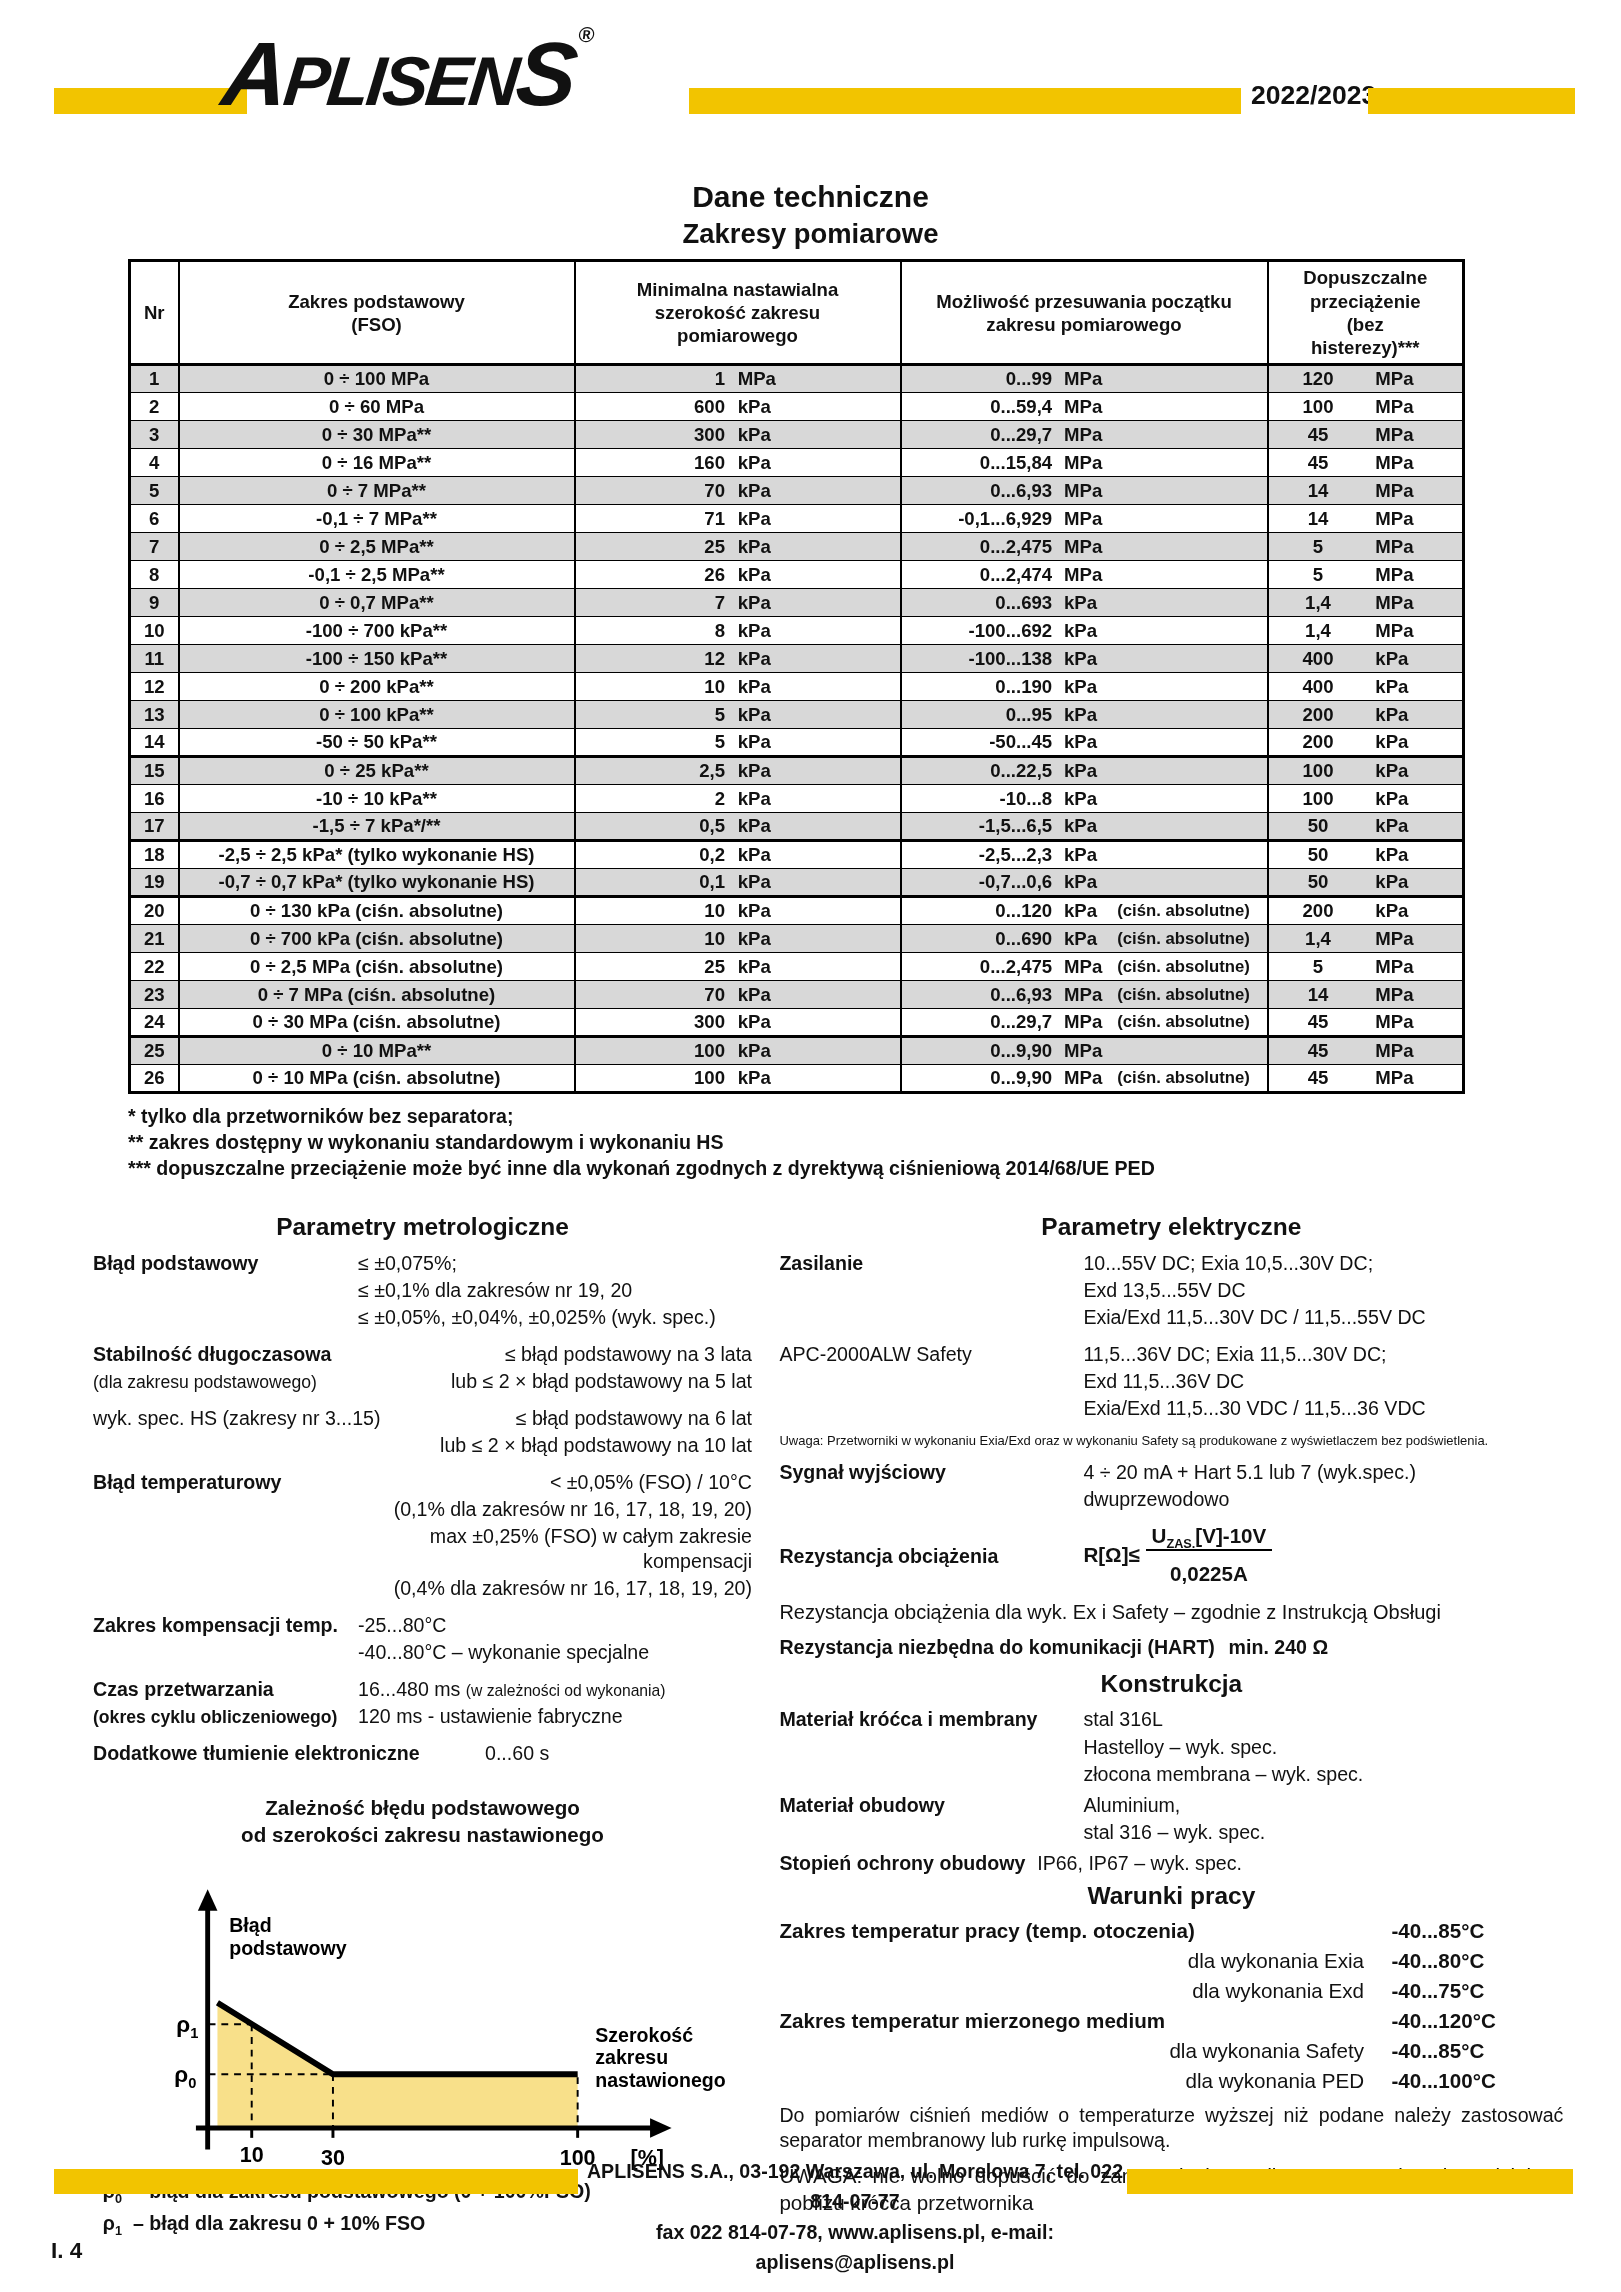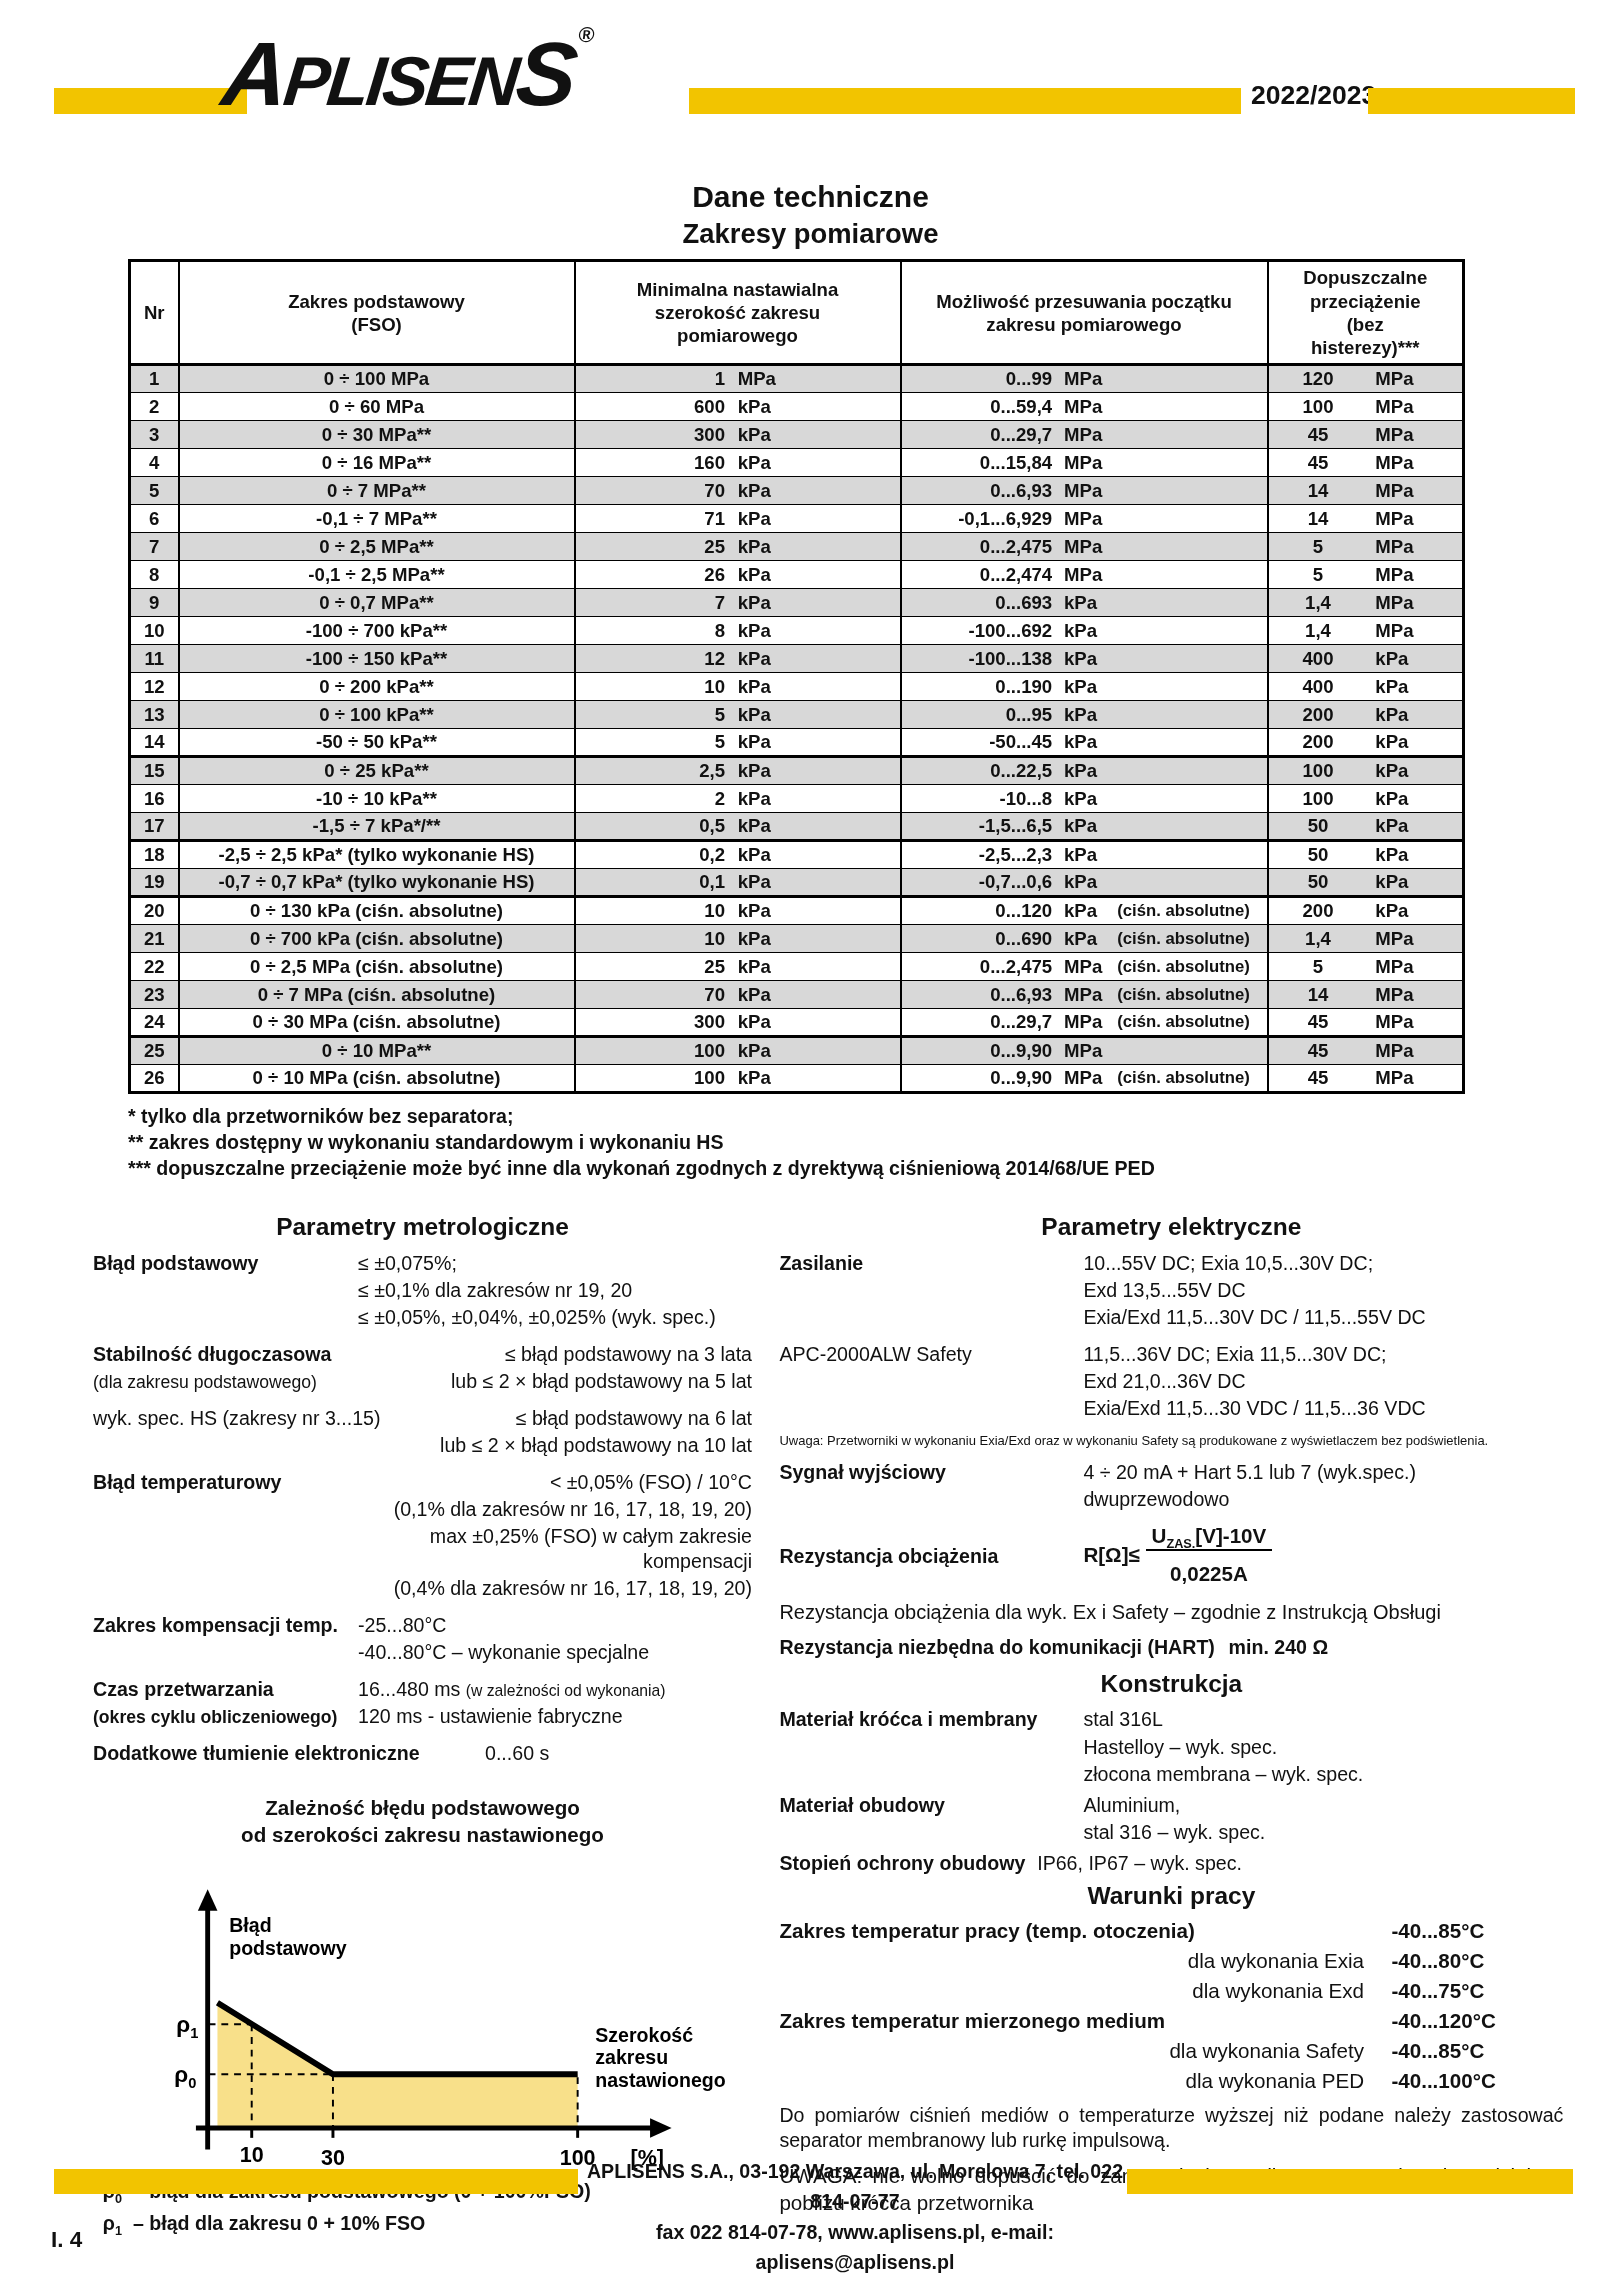--- a/index.html
+++ b/index.html
@@ -82,21 +82,21 @@
   .chart-title { text-align:center; font-weight:bold; font-size:20.6px; line-height:1.3; }
   .chart-svg { display:block; margin:5.9px auto 0 auto; }
   .chart-notes { font-size:19.6px; font-weight:bold; margin-left:9.8px; line-height:1.45; }
   
   .footer { position:absolute; left:0; top:2147px; width:1621px; height:118px; }
   .fbar { position:absolute; height:25.5px; background:#F2C400; }
   .fbar-l { left:54px; top:21.6px; width:524px; }
   .fbar-r { left:1127px; top:21.6px; width:446px; }
   .faddr { position:absolute; left:583px; top:9px; width:544px; text-align:center;
            font-size:19.6px; font-weight:bold; line-height:1.55; }
-  .pagenum { position:absolute; left:51px; top:80px; font-size:22.5px; font-weight:bold; }
+  .pagenum { position:absolute; left:51px; top:91px; font-size:22.5px; font-weight:bold; }
 </style>
 </head>
 <body>
 
 <div class="page">
 
   <div class="hdr">
     <div class="bar bar-l"></div>
     <div class="brand">
       <span class="big">A</span><span class="mid">PLISEN</span><span class="big">S</span><span class="reg">®</span>
@@ -871,21 +871,21 @@
           <div>10...55V DC; Exia 10,5...30V DC;</div>
           <div>Exd 13,5...55V DC</div>
           <div>Exia/Exd 11,5...30V DC / 11,5...55V DC</div>
         </div>
       </div>
 
       <div class="prow">
         <div class="rlabel lite">APC-2000ALW Safety</div>
         <div class="pval">
           <div>11,5...36V DC; Exia 11,5...30V DC;</div>
-          <div>Exd 21,0...36V DC</div>
+          <div>Exd 11,5...36V DC</div>
           <div>Exia/Exd 11,5...30 VDC / 11,5...36 VDC</div>
         </div>
       </div>
 
       <div class="para">Uwaga: Przetworniki w wykonaniu Exia/Exd oraz w wykonaniu Safety są produkowane z wyświetlaczem bez podświetlenia.</div>
 
       <div class="prow">
         <div class="rlabel">Sygnał wyjściowy</div>
         <div class="pval">
           <div>4 ÷ 20 mA + Hart 5.1 lub 7 (wyk.spec.)</div>

